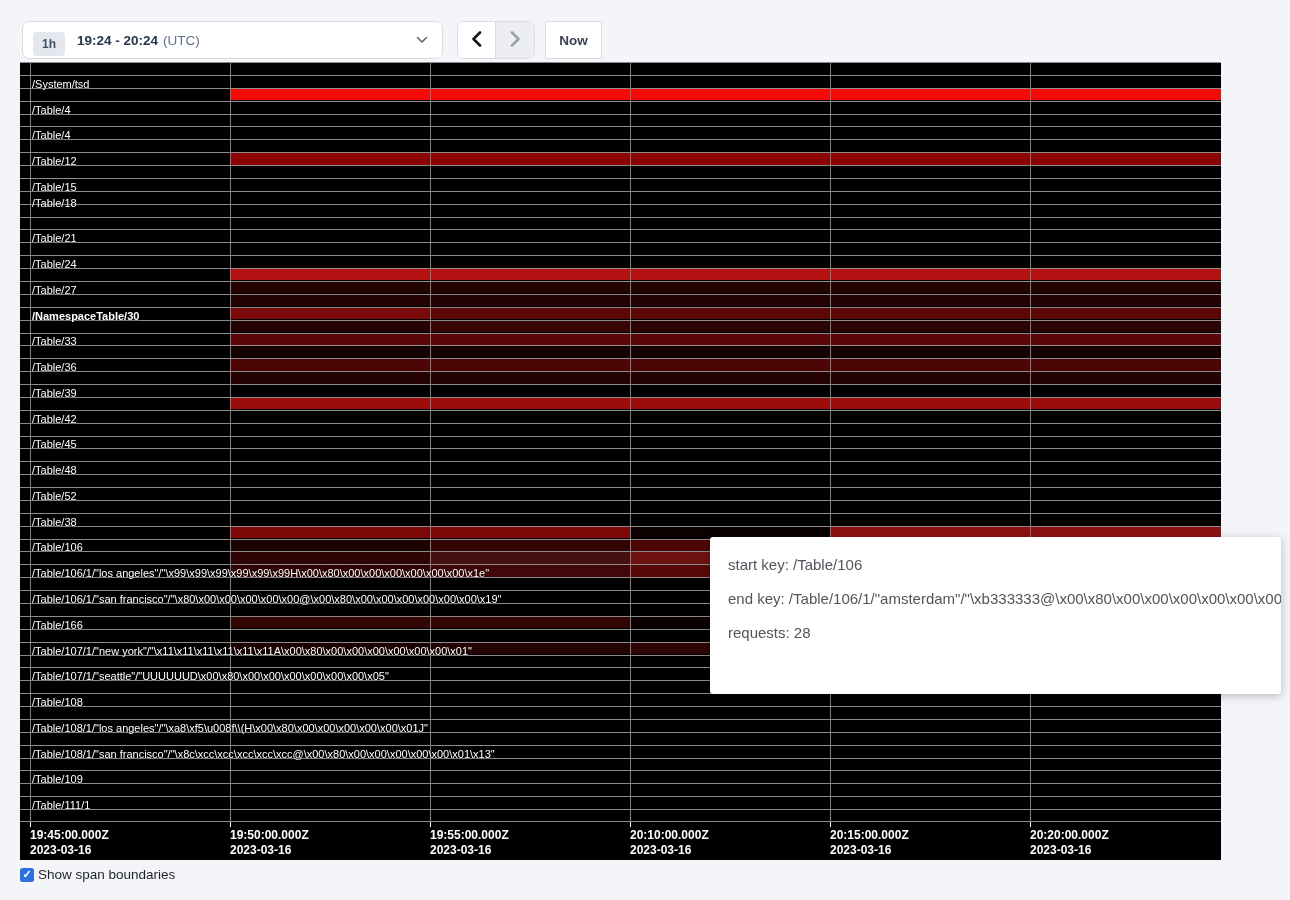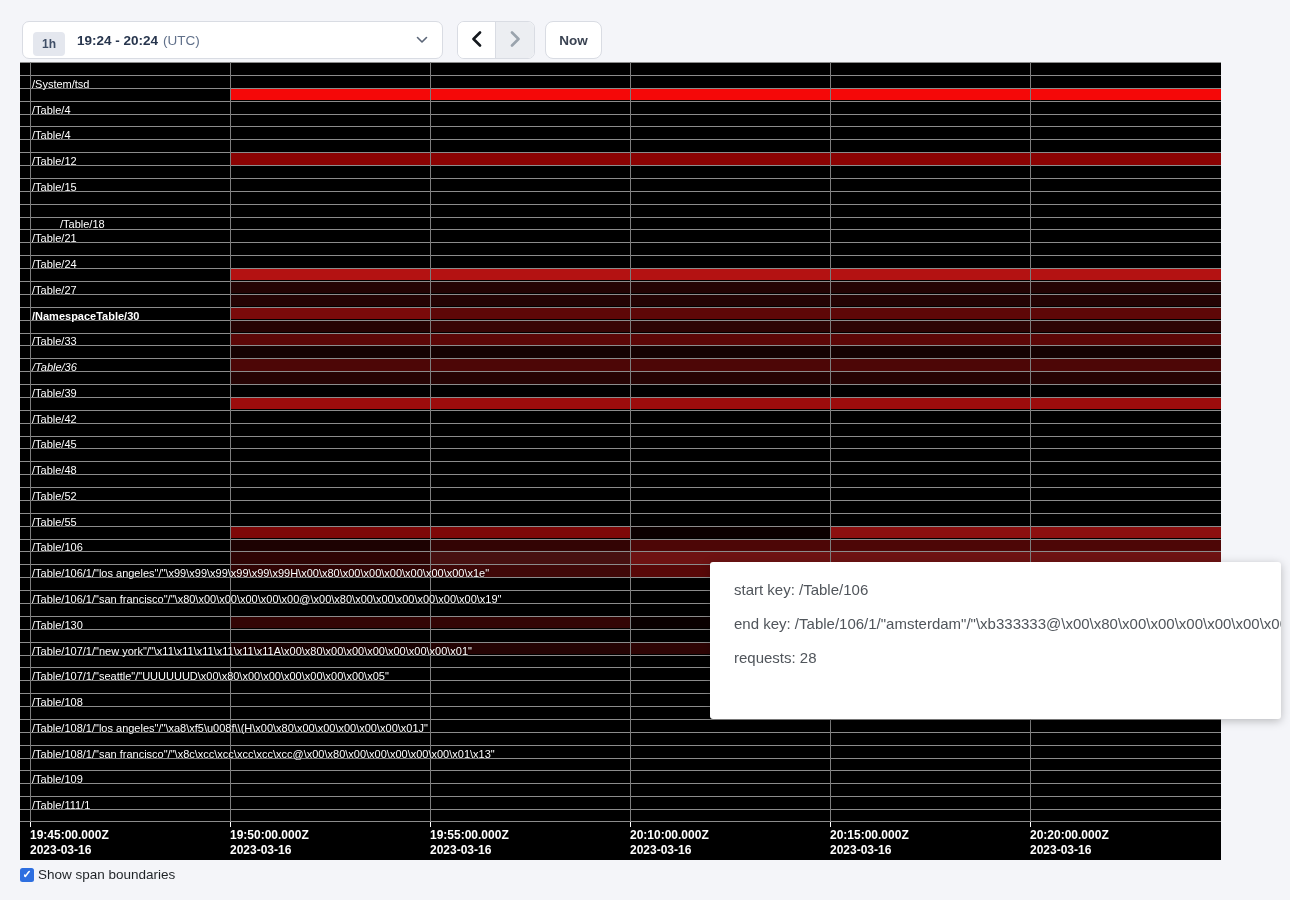--- a/index.html
+++ b/index.html
@@ -30,21 +30,21 @@
     display:flex; background:#fff;
   }
   .nav-btn {
     width:39px; height:100%; display:flex; align-items:center; justify-content:center;
     border:none; background:#fff; cursor:pointer;
   }
   .nav-btn.prev { border-right:1px solid #d9dce3; }
   .nav-btn.next { background:#eceef2; cursor:default; }
   .now-btn {
     position:absolute; left:545px; top:21px; width:57px; height:38px;
-    background:#fff; border:1px solid #d9dce3; border-radius:8px;
+    background:#fff; border:1px solid #d9dce3; border-radius:2px;
     font-weight:700; font-size:13.5px; color:#3a4352; cursor:pointer;
     font-family:"Liberation Sans", sans-serif;
   }
   
   .kv-canvas {
     position:absolute; left:20px; top:62px; width:1201px; height:798px;
     background:#000;
   }
   .chart-area { position:absolute; left:0; top:0; width:1201px; height:760px; overflow:hidden; }
   .heat-band { position:absolute; z-index:1; }
@@ -58,21 +58,21 @@
   .tick-mark { position:absolute; top:0; width:1px; height:5px; background:#fff; }
   .tick-label {
     position:absolute; top:6px; color:#fff; font-size:12px; font-weight:700;
     line-height:15px; white-space:pre;
   }
   
   .kv-tooltip {
     position:absolute; left:690px; top:475px; width:571px; height:157px;
     background:#fff; border-radius:3px; z-index:10;
     box-shadow:0 2px 10px rgba(0,0,0,0.25);
-    padding:11px 24px; overflow:hidden;margin-top:25px;
+    padding:11px 18px; overflow:hidden;
   }
   .kv-tooltip .tip-line {
     font-size:15px; line-height:34px; color:#50555b; white-space:nowrap;
   }
   
   .span-toggle {
     position:absolute; left:20px; top:867px; display:flex; align-items:center; cursor:pointer;
   }
   .checkbox {
     width:14px; height:14px; background:#2e6fe0; border-radius:2.5px;
@@ -212,37 +212,37 @@
       <div class="vline" style="left: 210px; background: rgb(125, 125, 125);"></div>
       <div class="vline" style="left: 410px; background: rgb(125, 125, 125);"></div>
       <div class="vline" style="left: 610px; background: rgb(125, 125, 125);"></div>
       <div class="vline" style="left: 810px; background: rgb(125, 125, 125);"></div>
       <div class="vline" style="left: 1010px; background: rgb(125, 125, 125);"></div>
       <div class="span-label" style="left: 12px; top: 15.7627px;">/System/tsd</div>
       <div class="span-label" style="left: 12px; top: 41.5254px;">/Table/4</div>
       <div class="span-label" style="left: 12px; top: 67.2881px;">/Table/4</div>
       <div class="span-label" style="left: 12px; top: 93.0508px;">/Table/12</div>
       <div class="span-label" style="left: 12px; top: 118.814px;">/Table/15</div>
-      <div class="span-label" style="left: 12px; top: 156px; margin-left: 28px;">/Table/18</div>
+      <div class="span-label" style="left: 12px; top: 135px;">/Table/18</div>
       <div class="span-label" style="left: 12px; top: 170.339px;">/Table/21</div>
       <div class="span-label" style="left: 12px; top: 196.102px;">/Table/24</div>
       <div class="span-label" style="left: 12px; top: 221.864px;">/Table/27</div>
       <div class="span-label" style="left: 12px; top: 247.627px; font-weight: bold;">/NamespaceTable/30</div>
       <div class="span-label" style="left: 12px; top: 273.39px;">/Table/33</div>
-      <div class="span-label" style="left: 12px; top: 299.153px; font-style: italic;">/Table/36</div>
+      <div class="span-label" style="left: 12px; top: 299.153px;">/Table/36</div>
       <div class="span-label" style="left: 12px; top: 324.915px;">/Table/39</div>
       <div class="span-label" style="left: 12px; top: 350.678px;">/Table/42</div>
       <div class="span-label" style="left: 12px; top: 376.441px;">/Table/45</div>
       <div class="span-label" style="left: 12px; top: 402.203px;">/Table/48</div>
       <div class="span-label" style="left: 12px; top: 427.966px;">/Table/52</div>
-      <div class="span-label" style="left: 12px; top: 453.729px;">/Table/55</div>
+      <div class="span-label" style="left: 12px; top: 453.729px;">/Table/38</div>
       <div class="span-label" style="left: 12px; top: 479.492px;">/Table/106</div>
       <div class="span-label" style="left: 12px; top: 505.254px;">/Table/106/1/"los angeles"/"\x99\x99\x99\x99\x99\x99H\x00\x80\x00\x00\x00\x00\x00\x00\x1e"</div>
       <div class="span-label" style="left: 12px; top: 531.017px;">/Table/106/1/"san francisco"/"\x80\x00\x00\x00\x00\x00@\x00\x80\x00\x00\x00\x00\x00\x00\x19"</div>
-      <div class="span-label" style="left: 12px; top: 556.78px;">/Table/130</div>
+      <div class="span-label" style="left: 12px; top: 556.78px;">/Table/166</div>
       <div class="span-label" style="left: 12px; top: 582.542px;">/Table/107/1/"new york"/"\x11\x11\x11\x11\x11\x11A\x00\x80\x00\x00\x00\x00\x00\x00\x01"</div>
       <div class="span-label" style="left: 12px; top: 608.305px;">/Table/107/1/"seattle"/"UUUUUUD\x00\x80\x00\x00\x00\x00\x00\x00\x05"</div>
       <div class="span-label" style="left: 12px; top: 634.068px;">/Table/108</div>
       <div class="span-label" style="left: 12px; top: 659.831px;">/Table/108/1/"los angeles"/"\xa8\xf5\u008f\\(H\x00\x80\x00\x00\x00\x00\x00\x01J"</div>
       <div class="span-label" style="left: 12px; top: 685.593px;">/Table/108/1/"san francisco"/"\x8c\xcc\xcc\xcc\xcc\xcc@\x00\x80\x00\x00\x00\x00\x00\x01\x13"</div>
       <div class="span-label" style="left: 12px; top: 711.356px;">/Table/109</div>
       <div class="span-label" style="left: 12px; top: 737.119px;">/Table/111/1</div>
     </div>
   <div class="x-axis" id="x-axis">
       <div class="tick-mark" style="left: 10px;"></div>

